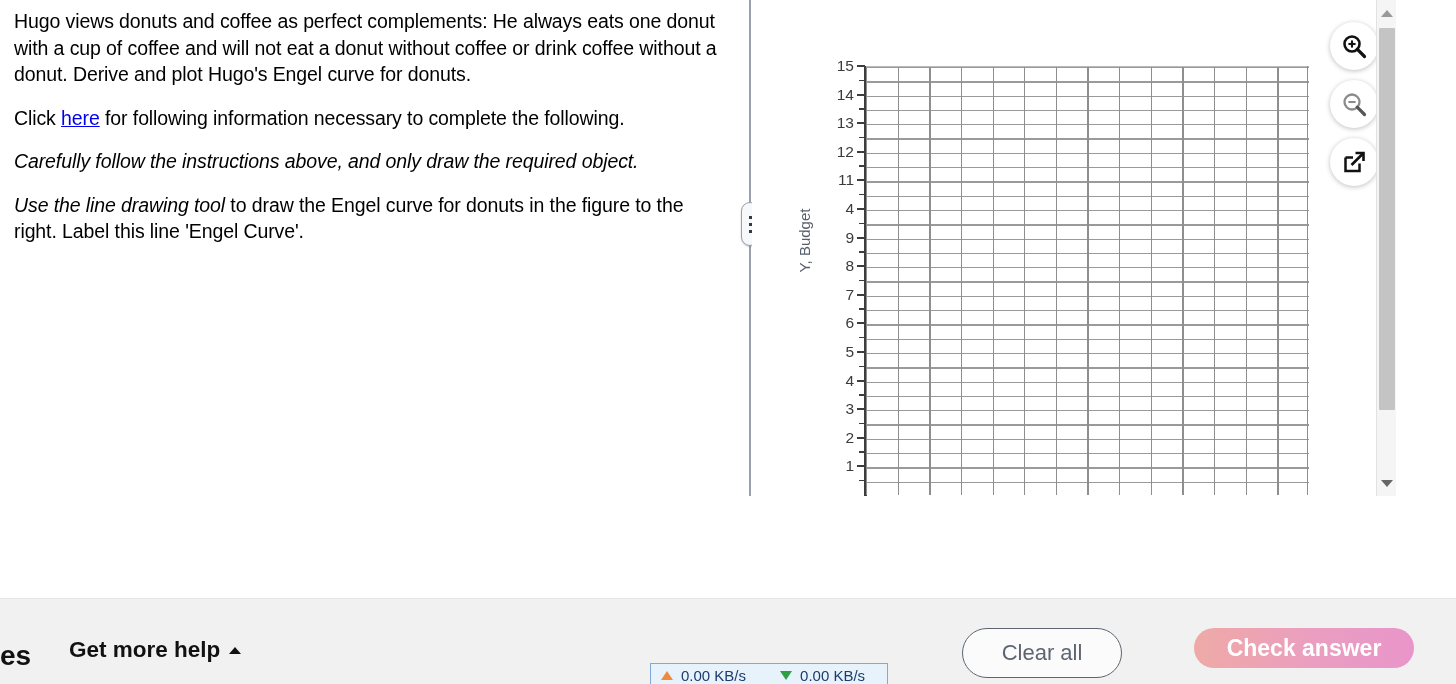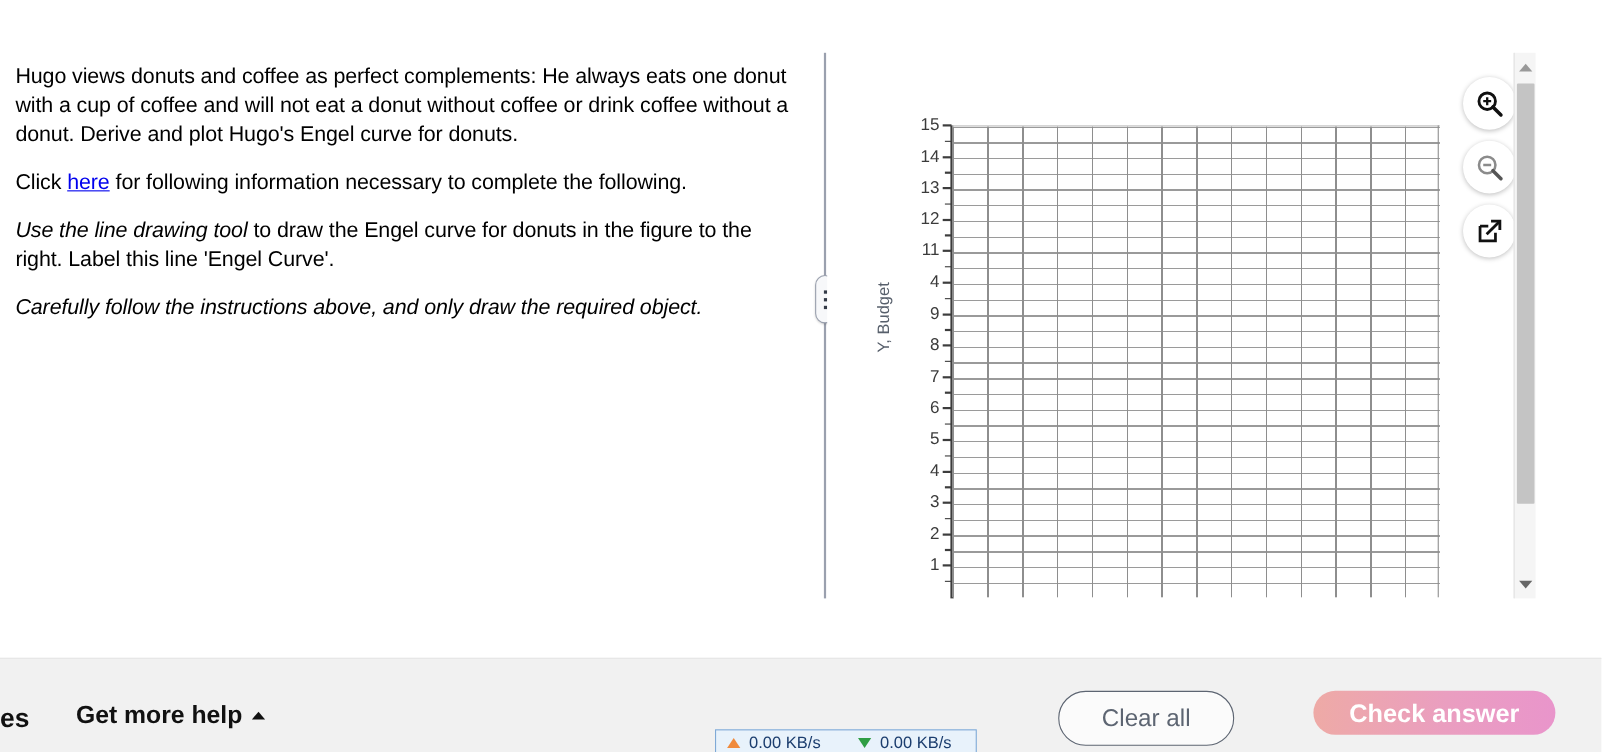--- a/index.html
+++ b/index.html
@@ -19,21 +19,20 @@
     background: #ffffff;
   }
 
   
   .work-area {
     position: absolute;
     left: 0; top: 0;
     width: 1396px;
     height: 598px;
     background: #ffffff;
-    margin-top: 48px;
   }
 
   
   .question-pane {
     position: absolute;
     left: 0; top: 0;
     width: 735px;
     height: 598px;
     padding: 8px 14px 0 14px;
   }
@@ -249,21 +248,21 @@
     position: absolute;
     left: 0; top: 598px;
     width: 1456px;
     height: 86px;
     background: #f1f1f1;
     border-top: 1px solid #e6e6e6;
   }
   .footer-left-cut {
     position: absolute;
     left: 0; top: 41px;
-    font-size: 24px;
+    font-size: 28px;
     color: #111111;
     font-weight: 700;
   }
   .get-more-help {
     position: absolute;
     left: 69px; top: 38px;
     font-size: 22.5px;
     font-weight: 700;
     color: #111111;
     display: flex;
@@ -345,23 +344,23 @@
 
   <div class="work-area">
 
     <div class="question-pane">
 
       <p class="q-para">Hugo views donuts and coffee as perfect complements: He always eats one donut with a cup of coffee and will not eat a donut without coffee or drink coffee without a donut.  Derive and plot Hugo's Engel curve for donuts.</p>
 
 
       <p class="q-para"><span>Click </span><a class="inline-link" href="#">here</a><span> for following information necessary to complete the following.</span></p>
 
+      <p class="q-para italic">Carefully follow the instructions above, and only draw the required object.</p>
+
       <p class="q-para"><span class="italic-run">Use the line drawing tool</span><span> to draw the Engel curve for donuts in the figure to the right. Label this line 'Engel Curve'.</span></p>
-
-      <p class="q-para italic">Carefully follow the instructions above, and only draw the required object.</p>
     </div>
 
     <div class="splitter"></div>
     <div class="splitter-handle">
       <i></i>
       <i></i>
       <i></i>
     </div>
 
     <div class="graph-pane">

